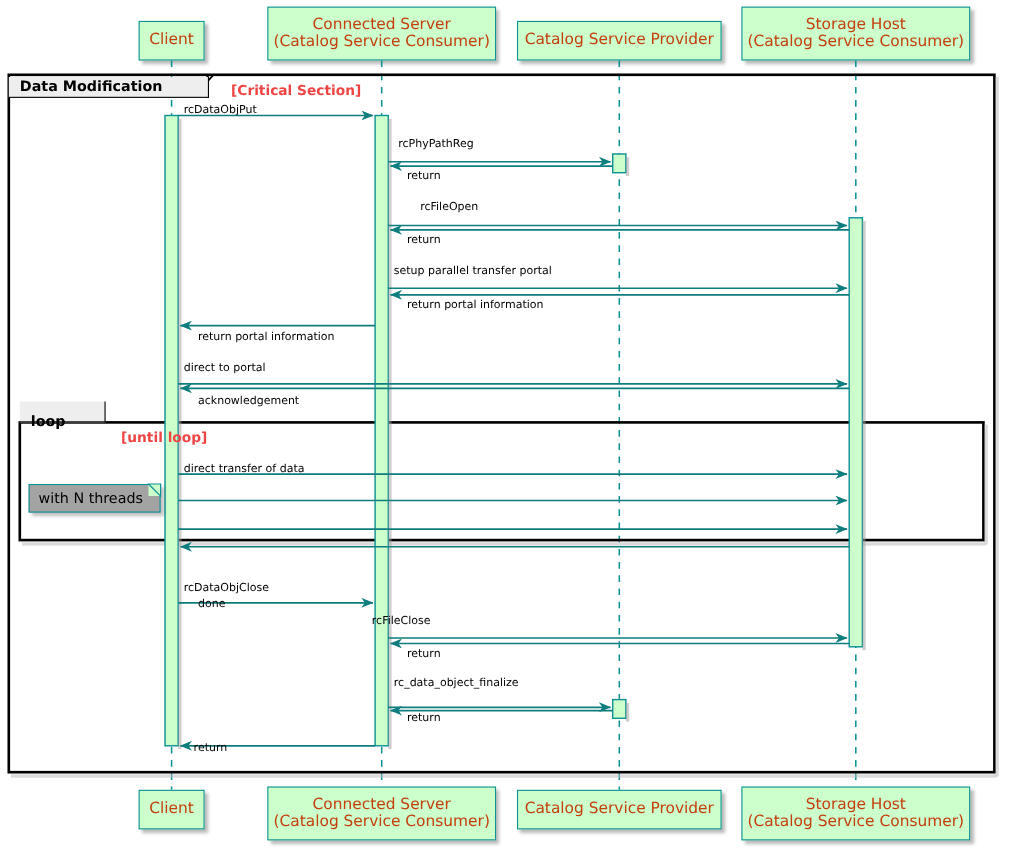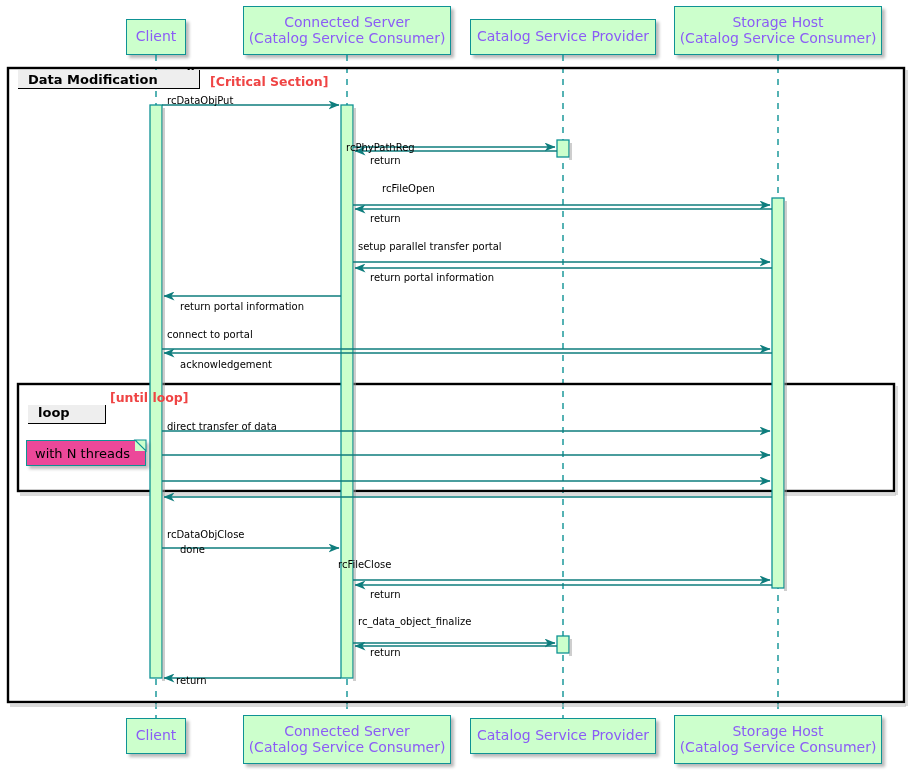--- a/index.html
+++ b/index.html
@@ -27,21 +27,21 @@
     position: absolute;
     box-sizing: border-box;
     background: #CCFFCC;
     border: 1.4px solid #0E9294;
     box-shadow: 3px 3px 3px rgba(0,0,0,0.28);
     display: flex;
     align-items: center;
     justify-content: center;
     text-align: center;
     font-size: 14px;
-    color: #8b5cf6;
+    color: #c2410c;
     line-height: 1.13;
     font-family: "DejaVu Sans", sans-serif;
   }
   .participant-box span { display: block; }
   .msg-label {
     position: absolute;
     font-size: 10px;
     color: #000000;
     white-space: nowrap;
     font-family: "DejaVu Sans", sans-serif;
@@ -50,34 +50,33 @@
     position: absolute;
     box-sizing: border-box;
     background: #EEEEEE;
     border-right: 1.6px solid #000000;
     border-bottom: 1.6px solid #000000;
     font-size: 13px;
     font-weight: bold;
     color: #000000;
     padding: 3px 10px 3px 10px;
     font-family: "DejaVu Sans", sans-serif;
-    margin-left: 10px;
   }
   .frame-cond {
     position: absolute;
     font-size: 12.5px;
     font-weight: bold;
     color: #ef4444;
     white-space: nowrap;
     font-family: "DejaVu Sans", sans-serif;
   }
   .note-box {
     position: absolute;
     box-sizing: border-box;
-    background: #ec4899;
+    background: #a3a3a3;
     border: 1.2px solid #0E9294;
     box-shadow: 3px 3px 3px rgba(0,0,0,0.25);
     font-size: 13px;
     color: #000000;
     display: flex;
     align-items: center;
     padding-left: 8px;
     font-family: "DejaVu Sans", sans-serif;
   }
   .note-fold {
@@ -202,42 +201,42 @@
       <path d="M8,68 L190,68 L190,70 L206,70 L190,86 L8,86 Z" fill="none" stroke="none"></path>
       <path d="M190,68 L194,68 L178,86 L174,86 Z" fill="none" stroke="#000000" stroke-width="1.6"></path>
     </g>
   </svg>
 
   <div class="frame-title" style="left:8px; top:70px; width:182px; height:19px; padding-top:2px;">
     <span>Data Modification</span>
   </div>
   <div class="frame-cond" style="left:210px; top:74px;">[Critical Section]</div>
 
-  <div class="frame-title" style="left:18px; top:405px; width:78px; height:19px; padding-top:0;">
+  <div class="frame-title" style="left:18px; top:365px; width:78px; height:19px; padding-top:11px;">
     <span>loop</span>
   </div>
   <div class="frame-cond" style="left:110px; top:390px;">[until loop]</div>
 
   <div class="note-box" style="left:26px; top:440px; width:120px; height:26px;">
     <span>with N threads</span>
   </div>
   <div class="note-fold" style="left:135px; top:440px;"></div>
   <svg style="position:absolute; left:130px; top:437px;" width="22" height="18">
     <path d="M5,3 L16,14 L16,3 Z" fill="#CCFFCC" stroke="#0E9294" stroke-width="1.1"></path>
   </svg>
 
   <div class="msg-label" style="left:167px; top:95px;">rcDataObjPut</div>
-  <div class="msg-label" style="left:346px; top:126px;margin-top:16px;">rcPhyPathReg</div>
+  <div class="msg-label" style="left:362px; top:126px;">rcPhyPathReg</div>
   <div class="msg-label" style="left:370px; top:155px;">return</div>
   <div class="msg-label" style="left:358px; top:183px;margin-left:24px;">rcFileOpen</div>
   <div class="msg-label" style="left:370px; top:213px;">return</div>
   <div class="msg-label" style="left:358px; top:241px;">setup parallel transfer portal</div>
   <div class="msg-label" style="left:370px; top:272px;">return portal information</div>
   <div class="msg-label" style="left:180px; top:301px;">return portal information</div>
-  <div class="msg-label" style="left:167px; top:329px;">connect to portal</div>
+  <div class="msg-label" style="left:167px; top:329px;">direct to portal</div>
   <div class="msg-label" style="left:180px; top:359px;">acknowledgement</div>
   <div class="msg-label" style="left:167px; top:421px;">direct transfer of data</div>
   <div class="msg-label" style="left:180px; top:502px;margin-top:42px;">done</div>
   <div class="msg-label" style="left:167px; top:529px;">rcDataObjClose</div>
   <div class="msg-label" style="left:338px; top:559px;text-align:right;">rcFileClose</div>
   <div class="msg-label" style="left:370px; top:589px;">return</div>
   <div class="msg-label" style="left:358px; top:616px;">rc_data_object_finalize</div>
   <div class="msg-label" style="left:370px; top:647px;">return</div>
   <div class="msg-label" style="left:176px; top:675px;">return</div>
 

